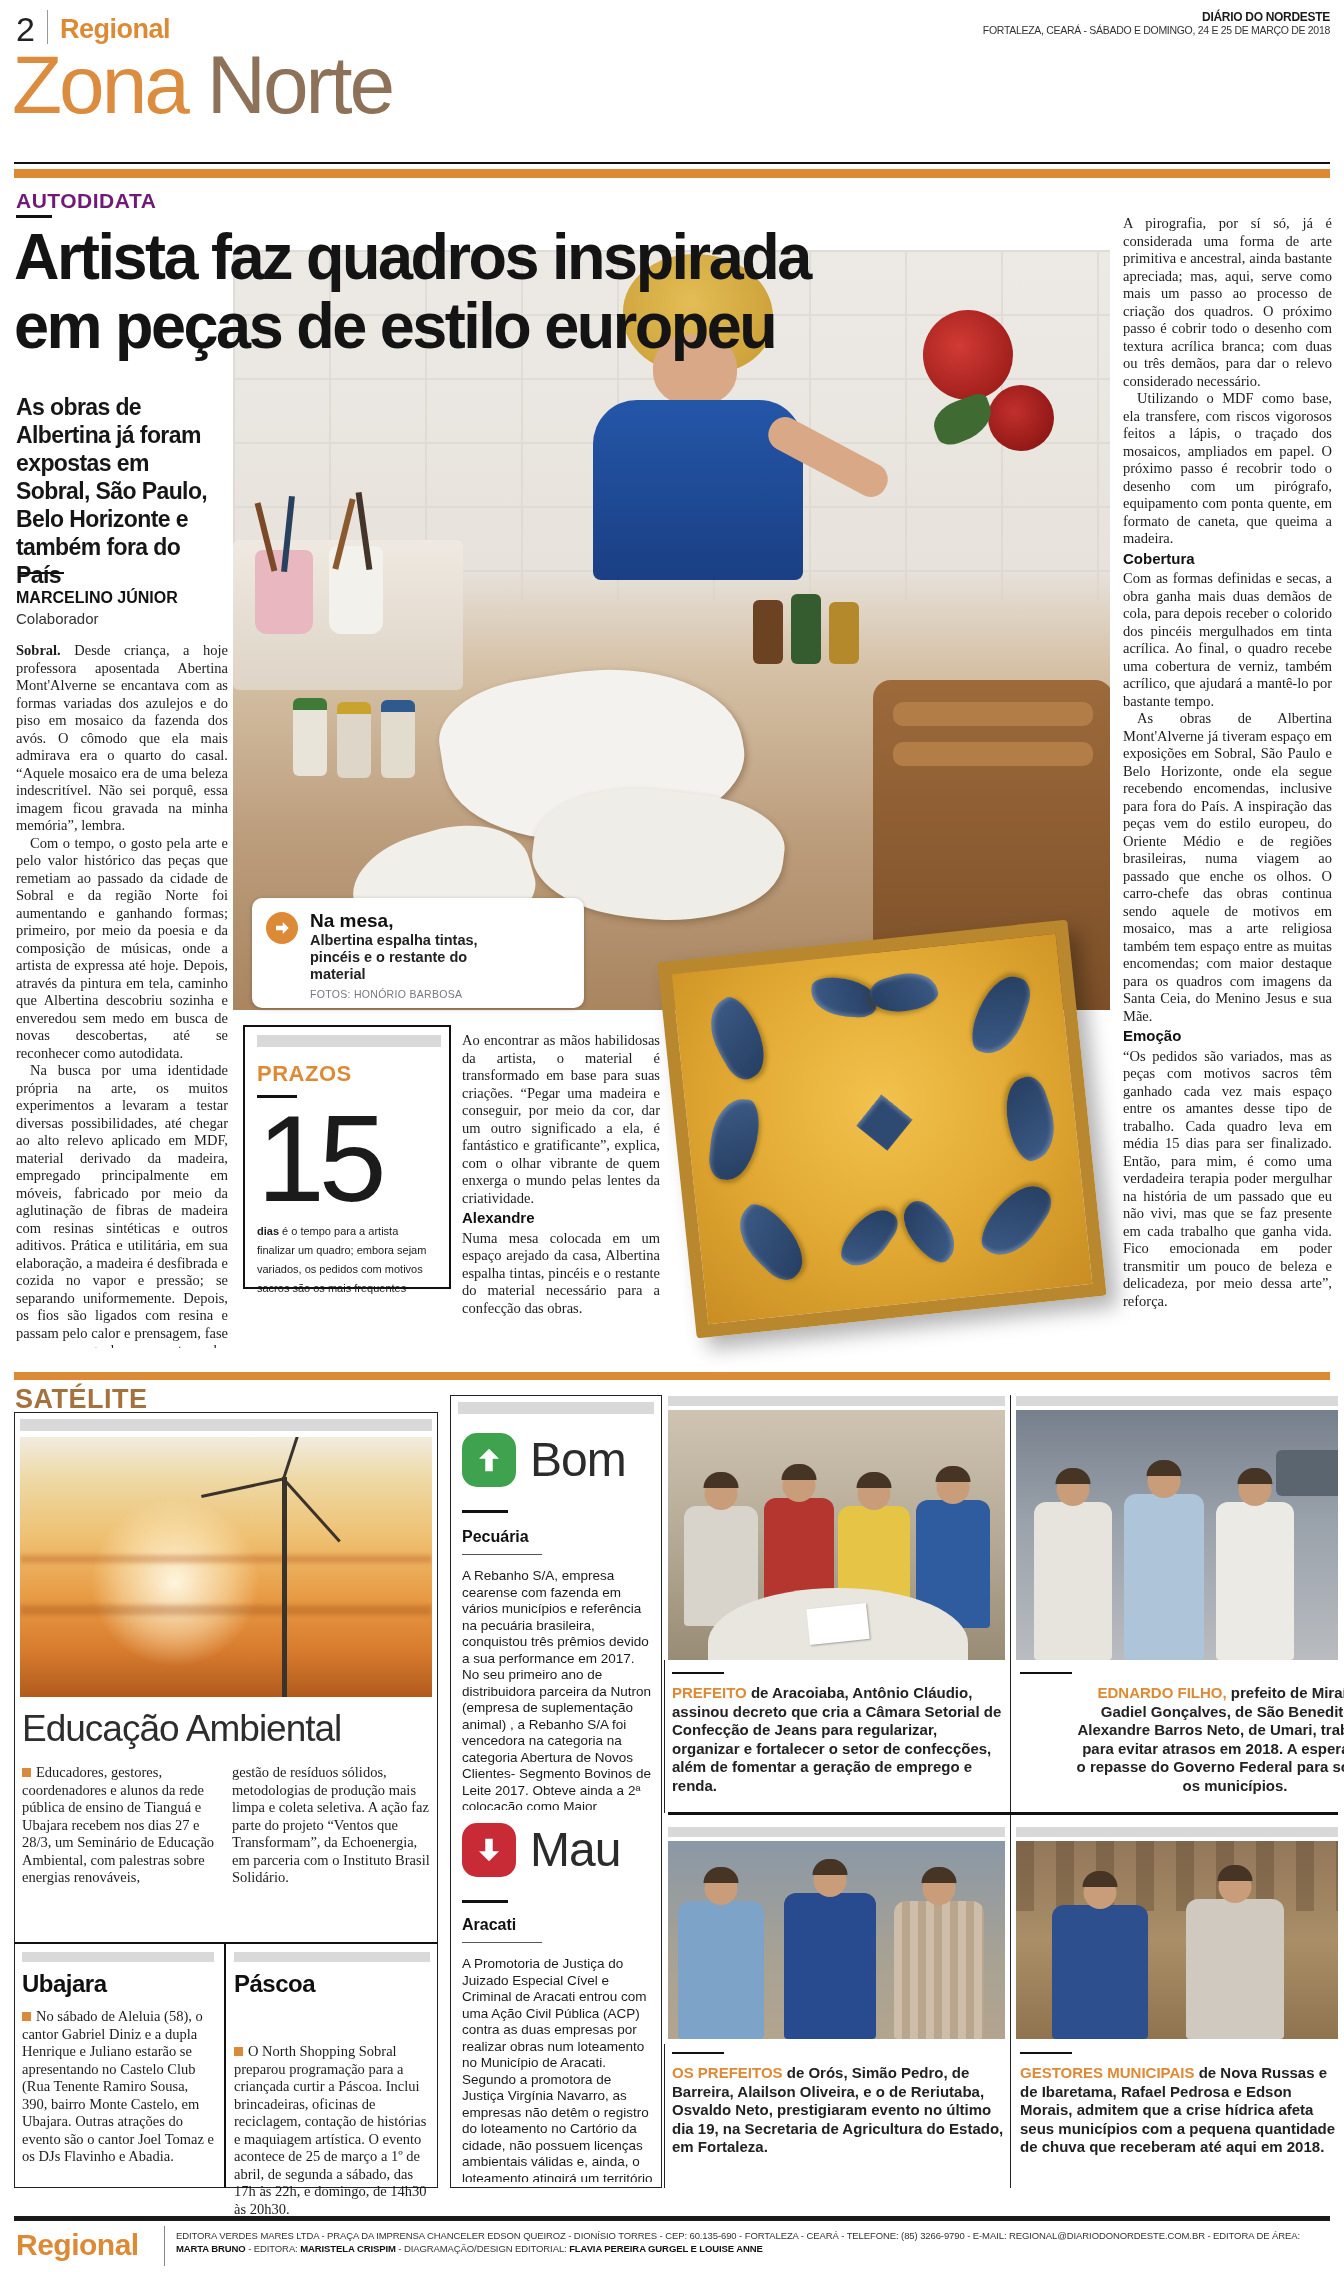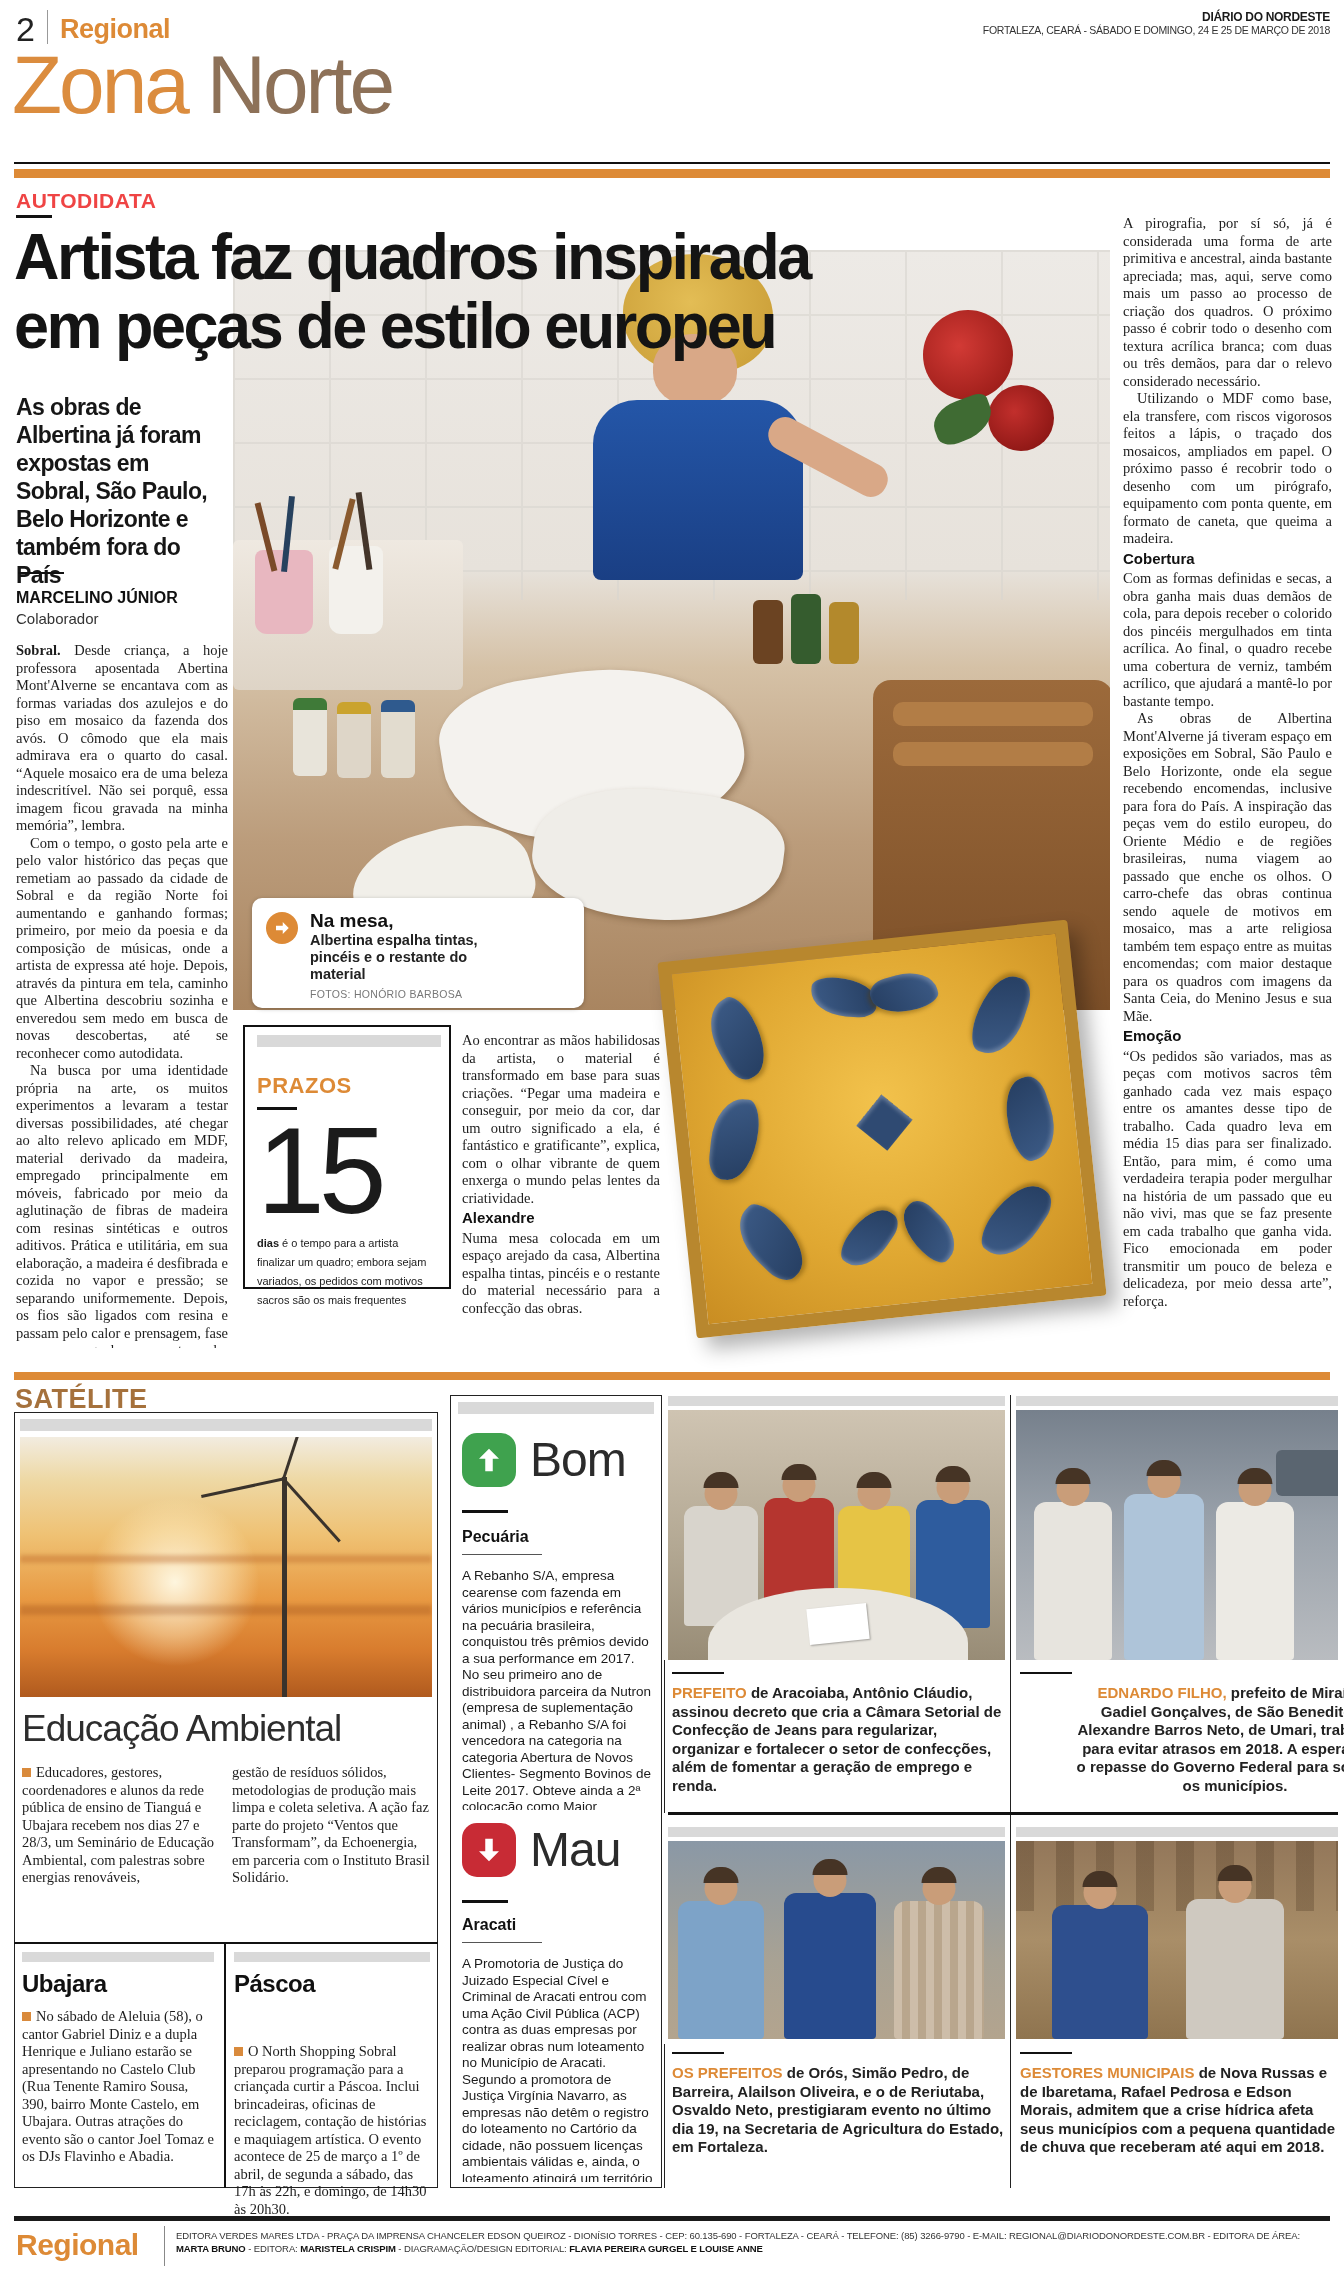--- a/index.html
+++ b/index.html
@@ -13,21 +13,21 @@
   .section-name { font-size:27px; font-weight:bold; color:#DD8A36; letter-spacing:-0.5px; }
   .masthead { font-size:12px; font-weight:bold; color:#1a1a1a; text-align:right; letter-spacing:-0.3px; }
   .dateline { font-size:10.5px; color:#333; text-align:right; letter-spacing:-0.3px; }
   .zone-title { font-size:82px; letter-spacing:-3px; font-weight:400; line-height:1; }
   .zone-a { color:#DB8C3E; } .zone-b { color:#8D7158; }
 
   .rule-thin { background:#111; }
   .bar-orange { background:#DD8A36; }
   .bar-gray { background:#D9D9D9; }
 
-  .kicker { font-size:21px; font-weight:bold; color:#ef4444; letter-spacing:0.5px; }
+  .kicker { font-size:21px; font-weight:bold; color:#701a75; letter-spacing:0.5px; }
   .headline { font-size:63px; font-weight:bold; color:#141414; letter-spacing:-2.5px; line-height:66px; transform:scaleY(1.04); transform-origin:left top; }
   .subhead { font-size:23px; font-weight:bold; color:#161616; line-height:28px; letter-spacing:-0.6px; }
   .byline { font-size:16px; font-weight:bold; color:#111; }
   .byrole { font-size:15px; color:#333; }
 
   .bodycol { font-size:14.5px; line-height:17.5px; color:#1d1d1d; text-align:justify; font-family:"Liberation Serif", serif; overflow:hidden; }
   .bodycol p + p { text-indent:14px; }
   .subhd2 { font-family:"Liberation Sans", sans-serif; font-size:15px; font-weight:bold; color:#111; margin:2px 0 3px 0; text-indent:0 !important; }
 
   
@@ -153,21 +153,21 @@
     </div>
     <div>
       <div class="t">Na mesa,</div>
       <div class="b" style="width:210px;">Albertina espalha tintas, pincéis e o restante do material</div>
       <div class="c" style="margin-top:5px;">FOTOS: HONÓRIO BARBOSA</div>
     </div>
   </div>
 
   <div class="abs prazos" style="left:243px; top:1025px; width:208px; height:264px; padding:8px 12px;">
     <div class="bar-gray" style="width:184px; height:12px;"></div>
-    <div class="prazos-label" style="margin-top:26px;">PRAZOS</div>
+    <div class="prazos-label" style="margin-top:14px;">PRAZOS</div>
     <div class="rule-thin" style="width:40px; height:3px; margin-top:8px;"></div>
     <div class="prazos-num">15</div>
     <div class="prazos-txt" style="margin-top:2px;"><b>dias</b><span> é o tempo para a artista finalizar um quadro; embora sejam variados, os pedidos com motivos sacros são os mais frequentes</span></div>
   </div>
 
   <div class="abs bodycol" style="left:462px; top:1032px; width:198px; max-height:310px;">
     <p>Ao encontrar as mãos habilidosas da artista, o material é transformado em base para suas criações. “Pegar uma madeira e conseguir, por meio da cor, dar um outro significado a ela, é fantástico e gratificante”, explica, com o olhar vibrante de quem enxerga o mundo pelas lentes da criatividade.</p>
     <p class="subhd2">Alexandre</p>
     <p style="text-indent:0;">Numa mesa colocada em um espaço arejado da casa, Albertina espalha tintas, pincéis e o restante do material necessário para a confecção das obras.</p>
   </div>

